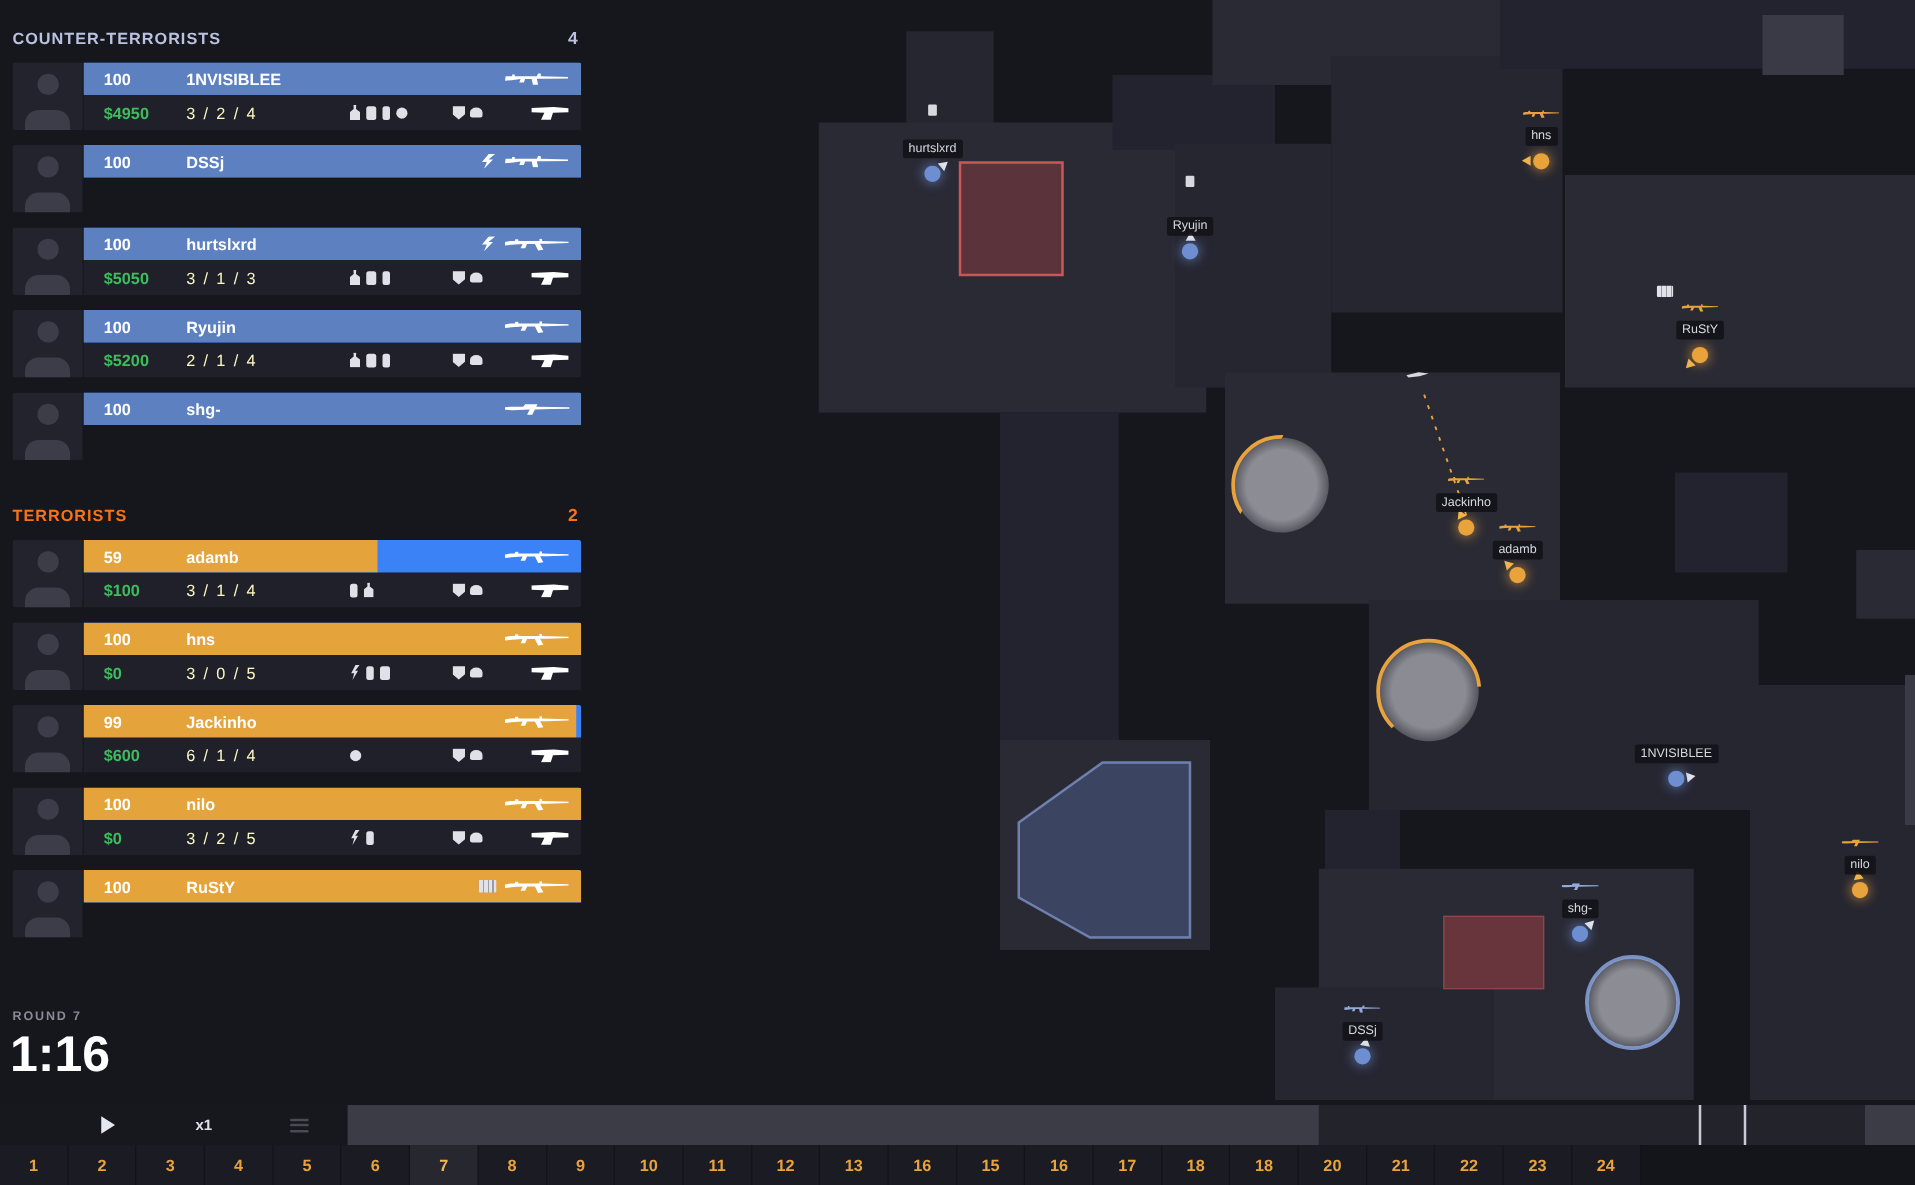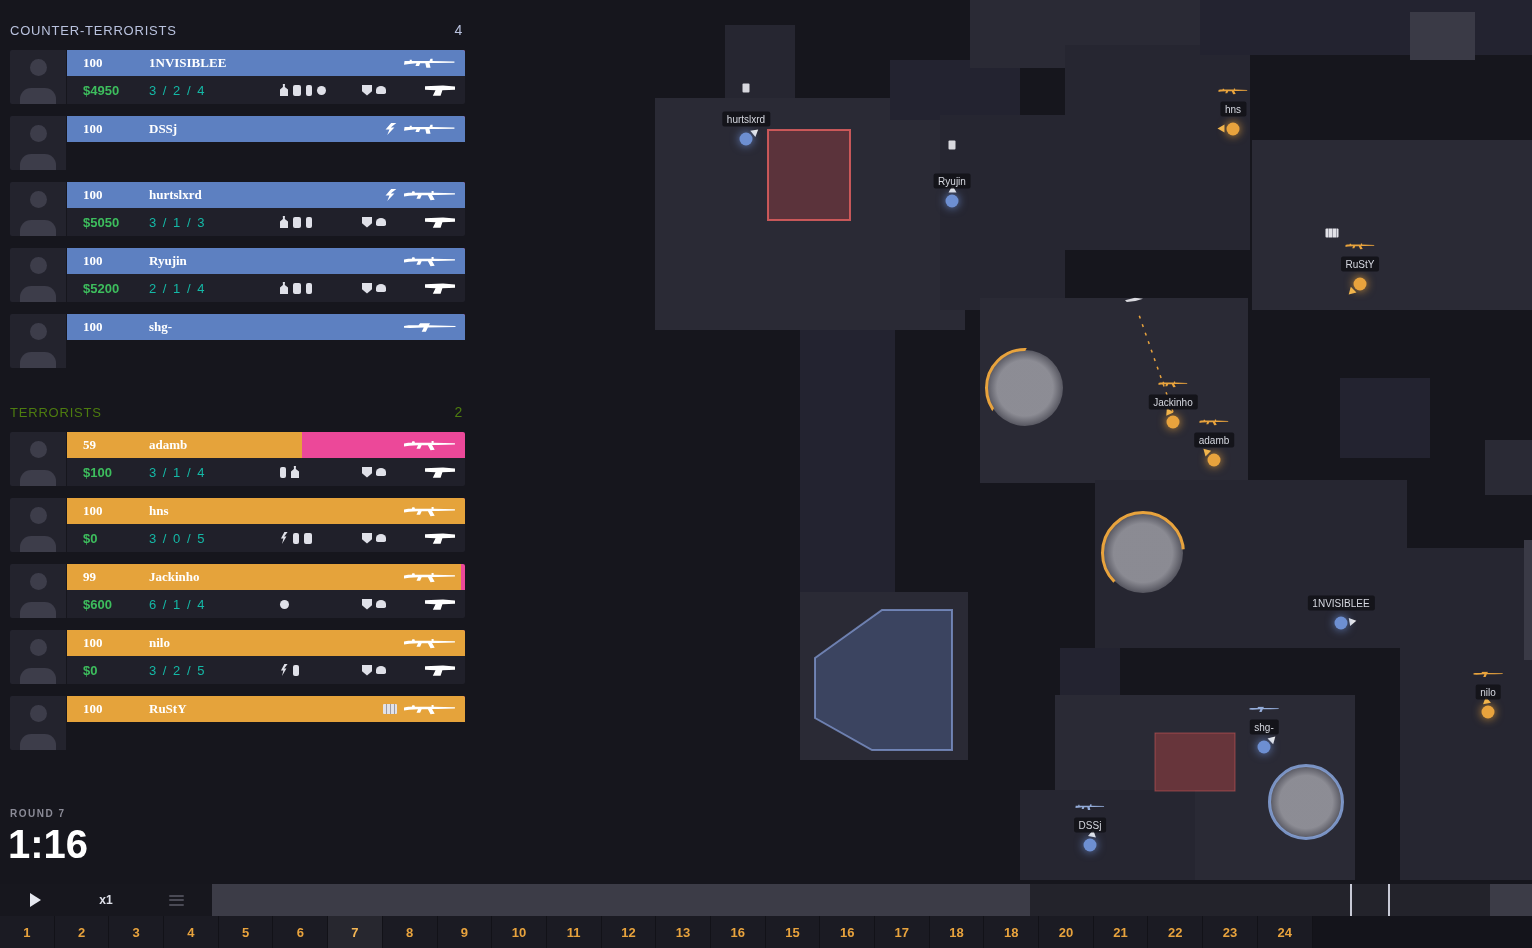--- a/index.html
+++ b/index.html
@@ -4,42 +4,42 @@
 <style>
   html,body{margin:0;padding:0;}
   body{
     width:1532px;height:948px;overflow:hidden;position:relative;
     background:#16161d;color:#e8e8f0;
     font-family:"Liberation Sans",sans-serif;
   }
   
   .scoreboard{position:absolute;left:10px;top:22px;width:455px;z-index:5;}
   .team-header{display:flex;justify-content:space-between;align-items:center;
-    font-weight:normal;font-size:13px;letter-spacing:.8px;margin:0 2px 12px 0;}
+    font-weight:bold;font-size:13px;letter-spacing:.8px;margin:0 2px 12px 0;}
   section[data-side="ct"] .team-header{color:#b9c2de;}
-  section[data-side="t"]  .team-header{color:#4d7c0f;margin-top:36px;}
+  section[data-side="t"]  .team-header{color:#f97316;margin-top:36px;}
   .team-alive{font-size:14px;}
   .player-row{display:flex;height:54px;margin-bottom:12px;border-radius:2px;overflow:hidden;}
   .avatar{width:56px;flex:none;background:#23232d;position:relative;overflow:hidden;}
   .avatar::before{content:"";position:absolute;left:50%;top:9px;width:17px;height:17px;
     margin-left:-8.5px;border-radius:50%;background:#3d3d4a;}
   .avatar::after{content:"";position:absolute;left:50%;bottom:-8px;width:36px;height:24px;
     margin-left:-18px;border-radius:11px 11px 0 0;background:#3d3d4a;}
   .row-main{flex:1;display:flex;flex-direction:column;margin-left:1px;}
-  .hp-row{height:26px;background:#ec4899;position:relative;overflow:hidden;font-family:Liberation Serif, serif;}
+  .hp-row{height:26px;background:#3b82f6;position:relative;overflow:hidden;}
   .hp-bar{position:absolute;left:0;top:0;bottom:0;}
   section[data-side="ct"] .hp-bar{background:#5d80c1;}
   section[data-side="t"]  .hp-bar{background:#e5a33b;}
   .hp-content{position:relative;z-index:1;display:flex;align-items:center;height:26px;}
   .hp-num{width:82px;padding-left:16px;box-sizing:border-box;font-weight:bold;font-size:13px;color:#fff;}
   .p-name{font-weight:bold;font-size:13px;color:#fff;}
   .hp-weapons{margin-left:auto;display:flex;align-items:center;gap:7px;padding-right:9px;}
   .stat-row{flex:1;background:#20202a;display:flex;align-items:center;font-size:13px;}
   .money{width:82px;padding-left:16px;box-sizing:border-box;font-weight:bold;color:#3dbd5d;}
-  .kda{width:131px;letter-spacing:1.5px;color:#14b8a6;}
+  .kda{width:131px;letter-spacing:1.5px;color:#fef9c3;}
   .utils{display:flex;gap:5px;align-items:center;width:82px;}
   .armor{display:flex;gap:4px;align-items:center;}
   .secondary{margin-left:auto;padding-right:10px;display:flex;align-items:center;}
   
   .wpn{display:inline-block;width:52px;height:14px;background:#fff;}
   .wpn.small{width:30px;height:13px;}
   .wx{display:inline-block;width:13px;height:12px;background:#fff;}
   .wx:not([data-icon]){display:none;}
   [data-icon="ak47"]{clip-path:polygon(0% 60%,0% 40%,8% 34%,15% 34%,16% 24%,20% 24%,21% 34%,53% 34%,53% 22%,57% 22%,57% 34%,98% 38%,98% 46%,64% 50%,54% 50%,59% 84%,51% 88%,46% 52%,34% 52%,31% 76%,24% 76%,27% 52%,10% 56%);}
   [data-icon="m4a4"]{clip-path:polygon(0% 62%,1% 36%,11% 36%,11% 26%,15% 26%,15% 36%,49% 36%,51% 20%,55% 20%,55% 36%,97% 40%,97% 48%,62% 50%,49% 50%,51% 84%,43% 84%,41% 52%,31% 52%,29% 72%,22% 72%,24% 52%,10% 58%);}
@@ -87,21 +87,21 @@
   .m-label{position:absolute;bottom:19px;left:50%;transform:translateX(-50%);
     background:rgba(18,18,24,.92);color:#d6d8e0;font-size:10px;line-height:11px;
     padding:2px 5px;border-radius:2px;white-space:nowrap;}
   .m-weapon{position:absolute;bottom:40px;left:50%;transform:translateX(-50%);width:30px;height:9px;}
   .m-weapon:not([data-icon]){display:none;}
   .marker[data-side="t"]  .m-weapon{background:#e8a33d;}
   .marker[data-side="ct"] .m-weapon{background:#93abd8;}
   
   .playbar{position:absolute;left:0;bottom:32px;width:100%;height:32px;background:#17171e;
     display:flex;align-items:stretch;}
-  .controls{width:212px;flex:none;display:flex;}
+  .controls{width:230px;flex:none;display:flex;padding-left:48px;}
   .ctrl{flex:1;background:transparent;border:0;display:flex;align-items:center;justify-content:center;
     cursor:pointer;color:#dfe1ea;font-family:"Liberation Sans",sans-serif;}
   .tri{width:0;height:0;border-top:7px solid transparent;border-bottom:7px solid transparent;
     border-left:11px solid #e6e8f0;}
   .speed{font-size:12px;font-weight:bold;}
   .bars i{display:block;width:15px;height:2px;background:#4a4a55;margin:2.5px 0;border-radius:1px;}
   .progress{flex:1;position:relative;background:#23232b;overflow:hidden;}
   .played{position:absolute;left:0;top:0;bottom:0;background:#3c3c47;}
   .tick{position:absolute;top:0;bottom:0;width:2px;background:#c8cad6;}
   .tick.t1{left:86.2%;}

